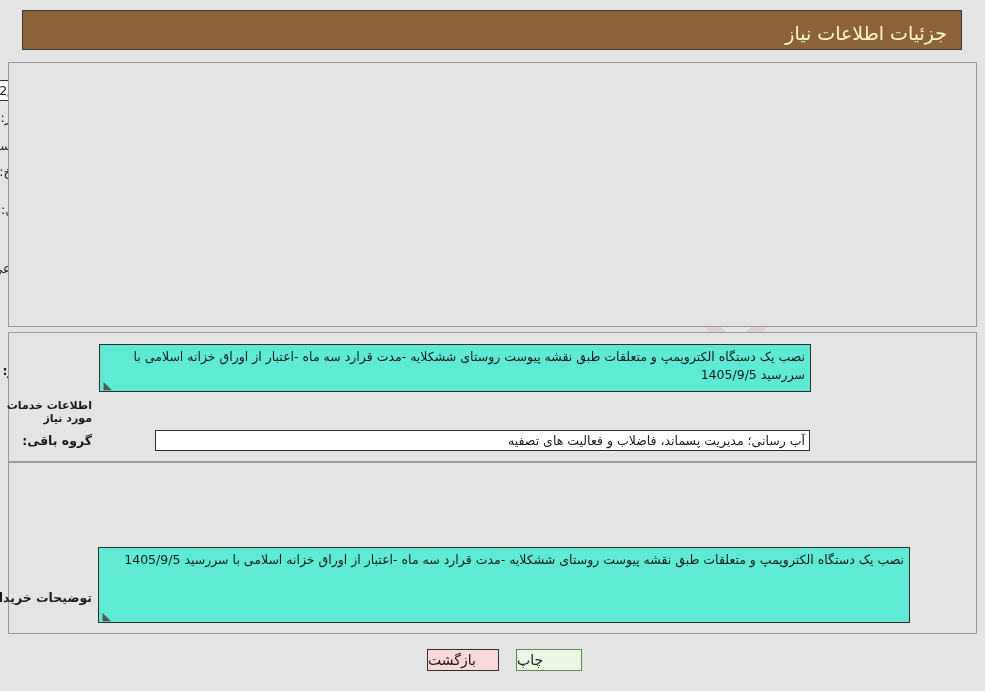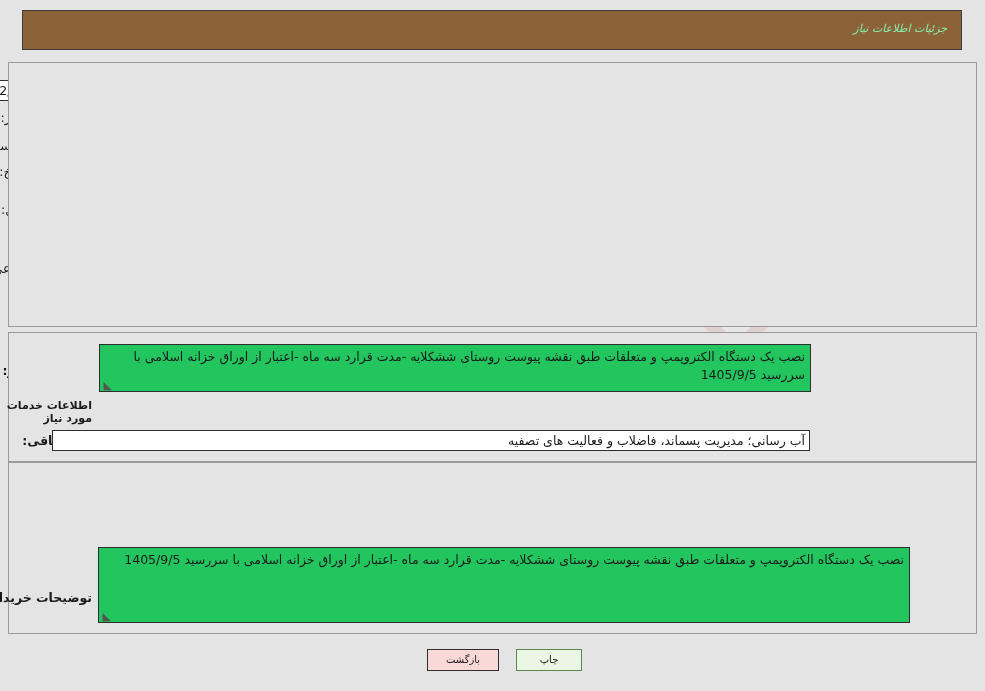--- a/index.html
+++ b/index.html
@@ -84,23 +84,22 @@
     height: 40px;
     background: #8c6239;
     border: 1px solid #3b3b3b;
     box-sizing: border-box;
     z-index: 10;
   }
   #page-header .title {
     position: absolute;
     right: 14px;
     top: 11px;
-    color: #86efac;
-    font-size: 11px;
-    font-style: italic;
+    color: #fef9c3;
+    font-size: 19px;
   }
 
   
   .panel {
     position: absolute;
     background: #e4e4e4;
     border: 1px solid #9a9a9a;
     box-sizing: border-box;
     z-index: 10;
   }
@@ -174,21 +173,21 @@
     color: #2318d8;
     font-size: 12.5px;
     white-space: nowrap;
     cursor: pointer;
   }
 
   
   .ta {
     position: absolute;
     border: 1px solid #2e2e2e;
-    background: #22c55e;
+    background: #5eead4;
     box-sizing: border-box;
     font-size: 12.5px;
     line-height: 18px;
     padding: 3px 5px;
     color: #1a1a1a;
     text-align: right;
     overflow: hidden;
   }
   .ta .grip {
     position: absolute;
@@ -246,22 +245,22 @@
     background: #ececec;
     box-sizing: border-box;
     z-index: 9;
   }
 
   
   .btn {
     position: absolute;
     height: 22px;
     line-height: 20px;
-    font-size: 10px;
-    text-align: center;
+    font-size: 14px;
+    text-align: left;
     border: 1px solid #2e2e2e;
     box-sizing: border-box;
     cursor: pointer;
     z-index: 12;
   }
   #btn-print  { left: 516px; top: 649px; width: 66px; background: #e9f7e4; border-color: #5a8a4c; }
   #btn-back   { left: 427px; top: 649px; width: 72px; background: #f9d8d8; border-color: #2e2e2e; }
 </style>
 </head>
 <body>
@@ -328,21 +327,21 @@
 
 <div class="lbl lbl-b" style="right:893px; top:363px;">شرح کلی نیاز:</div>
 <div class="ta" style="right:174px; top:344px; width:712px; height:48px; z-index:11;">
   <span>نصب یک دستگاه الکتروپمپ و متعلقات طبق نقشه پیوست روستای ششکلایه -مدت قرارد سه ماه -اعتبار از اوراق خزانه اسلامی با سررسید 1405/9/5</span>
   <span class="grip">◣</span>
 </div>
 
 <div class="sect-title" style="right:893px; top:399px; z-index:11;">اطلاعات خدمات مورد نیاز</div>
 
 <div class="lbl lbl-b" style="right:893px; top:433px; z-index:11;">گروه باقی:</div>
-<div class="fld rt" style="right:175px; top:430px; width:758px; text-align:right; z-index:11;">آب رسانی؛ مدیریت پسماند، فاضلاب و فعالیت های تصفیه</div>
+<div class="fld rt" style="right:175px; top:430px; width:655px; text-align:right; z-index:11;">آب رسانی؛ مدیریت پسماند، فاضلاب و فعالیت های تصفیه</div>
 
 <div id="table-wrap"></div>
 <table id="svc-table">
   <thead>
     <tr>
       <th style="width:32px;">ردیف</th>
       <th style="width:140px;">کد خدمت</th>
       <th style="width:380px;">نام خدمت</th>
       <th style="width:118px;">واحد اندازه گیری</th>
       <th style="width:118px;">تعداد / مقدار</th>

